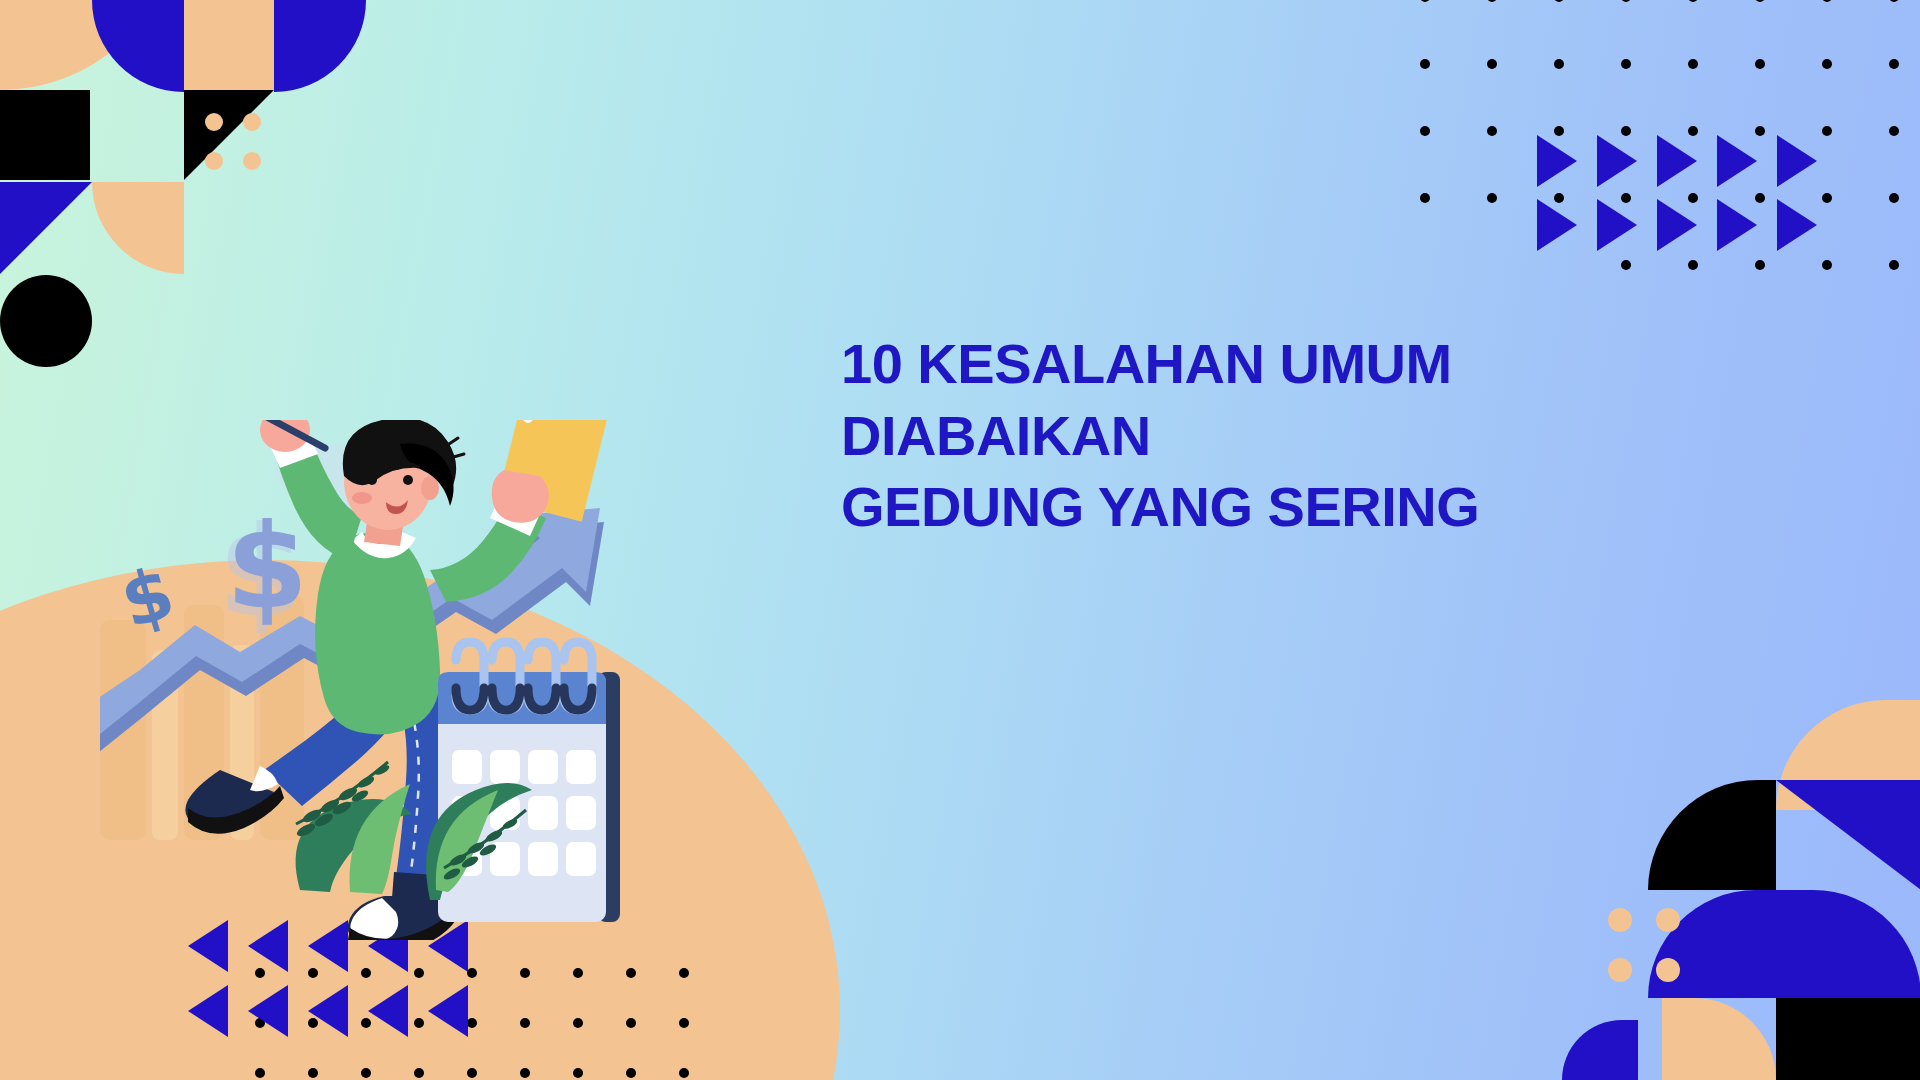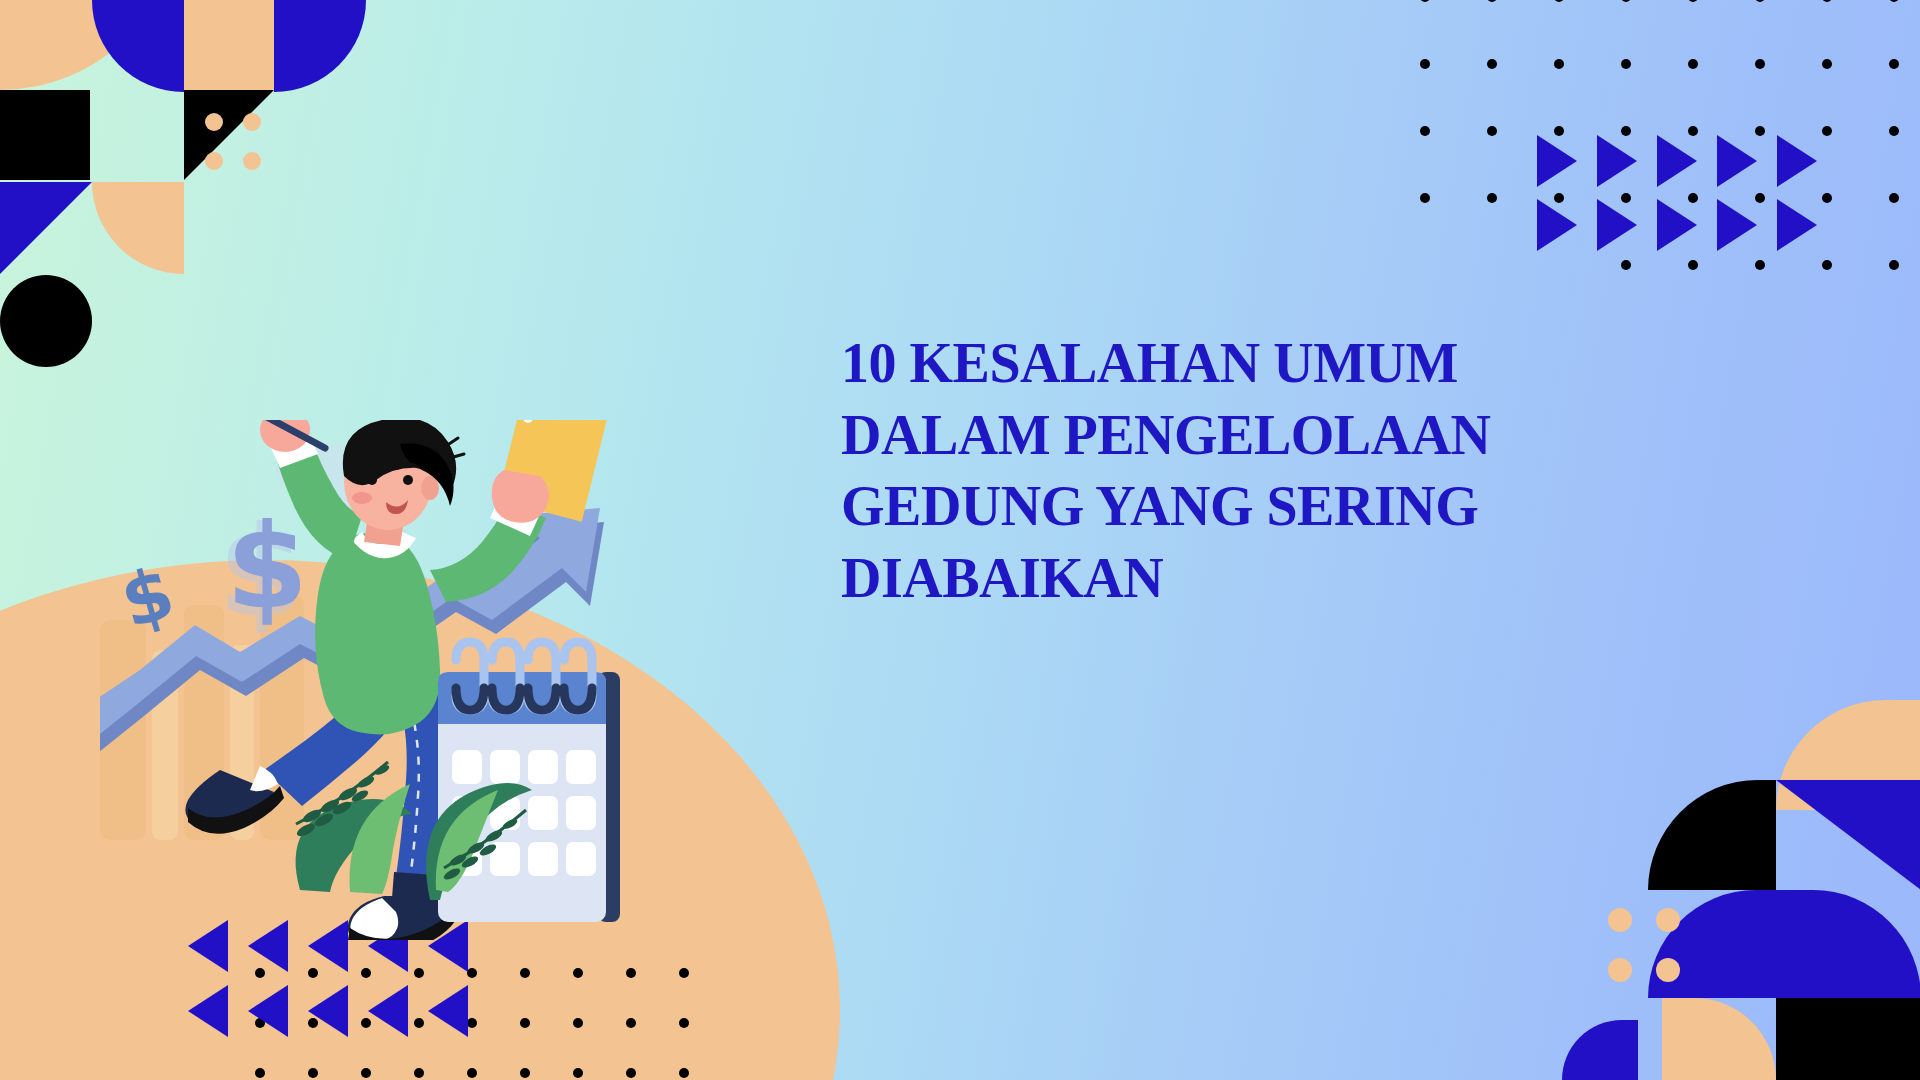--- a/index.html
+++ b/index.html
@@ -169,21 +169,21 @@
     position:absolute;
     left:841px; top:328px;
     width:820px;
     font-size:56px;
     font-weight:bold;
     line-height:1.28;
     letter-spacing:-0.5px;
     color:#2017c4;
     text-transform:uppercase;
   }
-  .headline div { white-space:nowrap;font-family:Liberation Serif, serif; }
+  .headline div { white-space:nowrap; }
 
   
   .illo { position:absolute; left:100px; top:420px; width:580px; height:520px; }
 </style>
 </head>
 <body>
 
 <div id="canvas">
 
   <div class="tan-blob"></div>
@@ -490,18 +490,17 @@
             <ellipse cx="388" cy="430" rx="9" ry="4" transform="rotate(-28 388 430)"></ellipse>
           </g>
         </g>
       </g>
     </svg>
   </div>
 
 
   <div class="headline">
     <div>10 KESALAHAN UMUM</div>
-    <div>DALAM PENGELOLAAN</div>
+    <div>DIABAIKAN</div>
     <div>GEDUNG YANG SERING</div>
-    <div>DIABAIKAN</div>
   </div>
 
 </div>
 
 </body></html>

